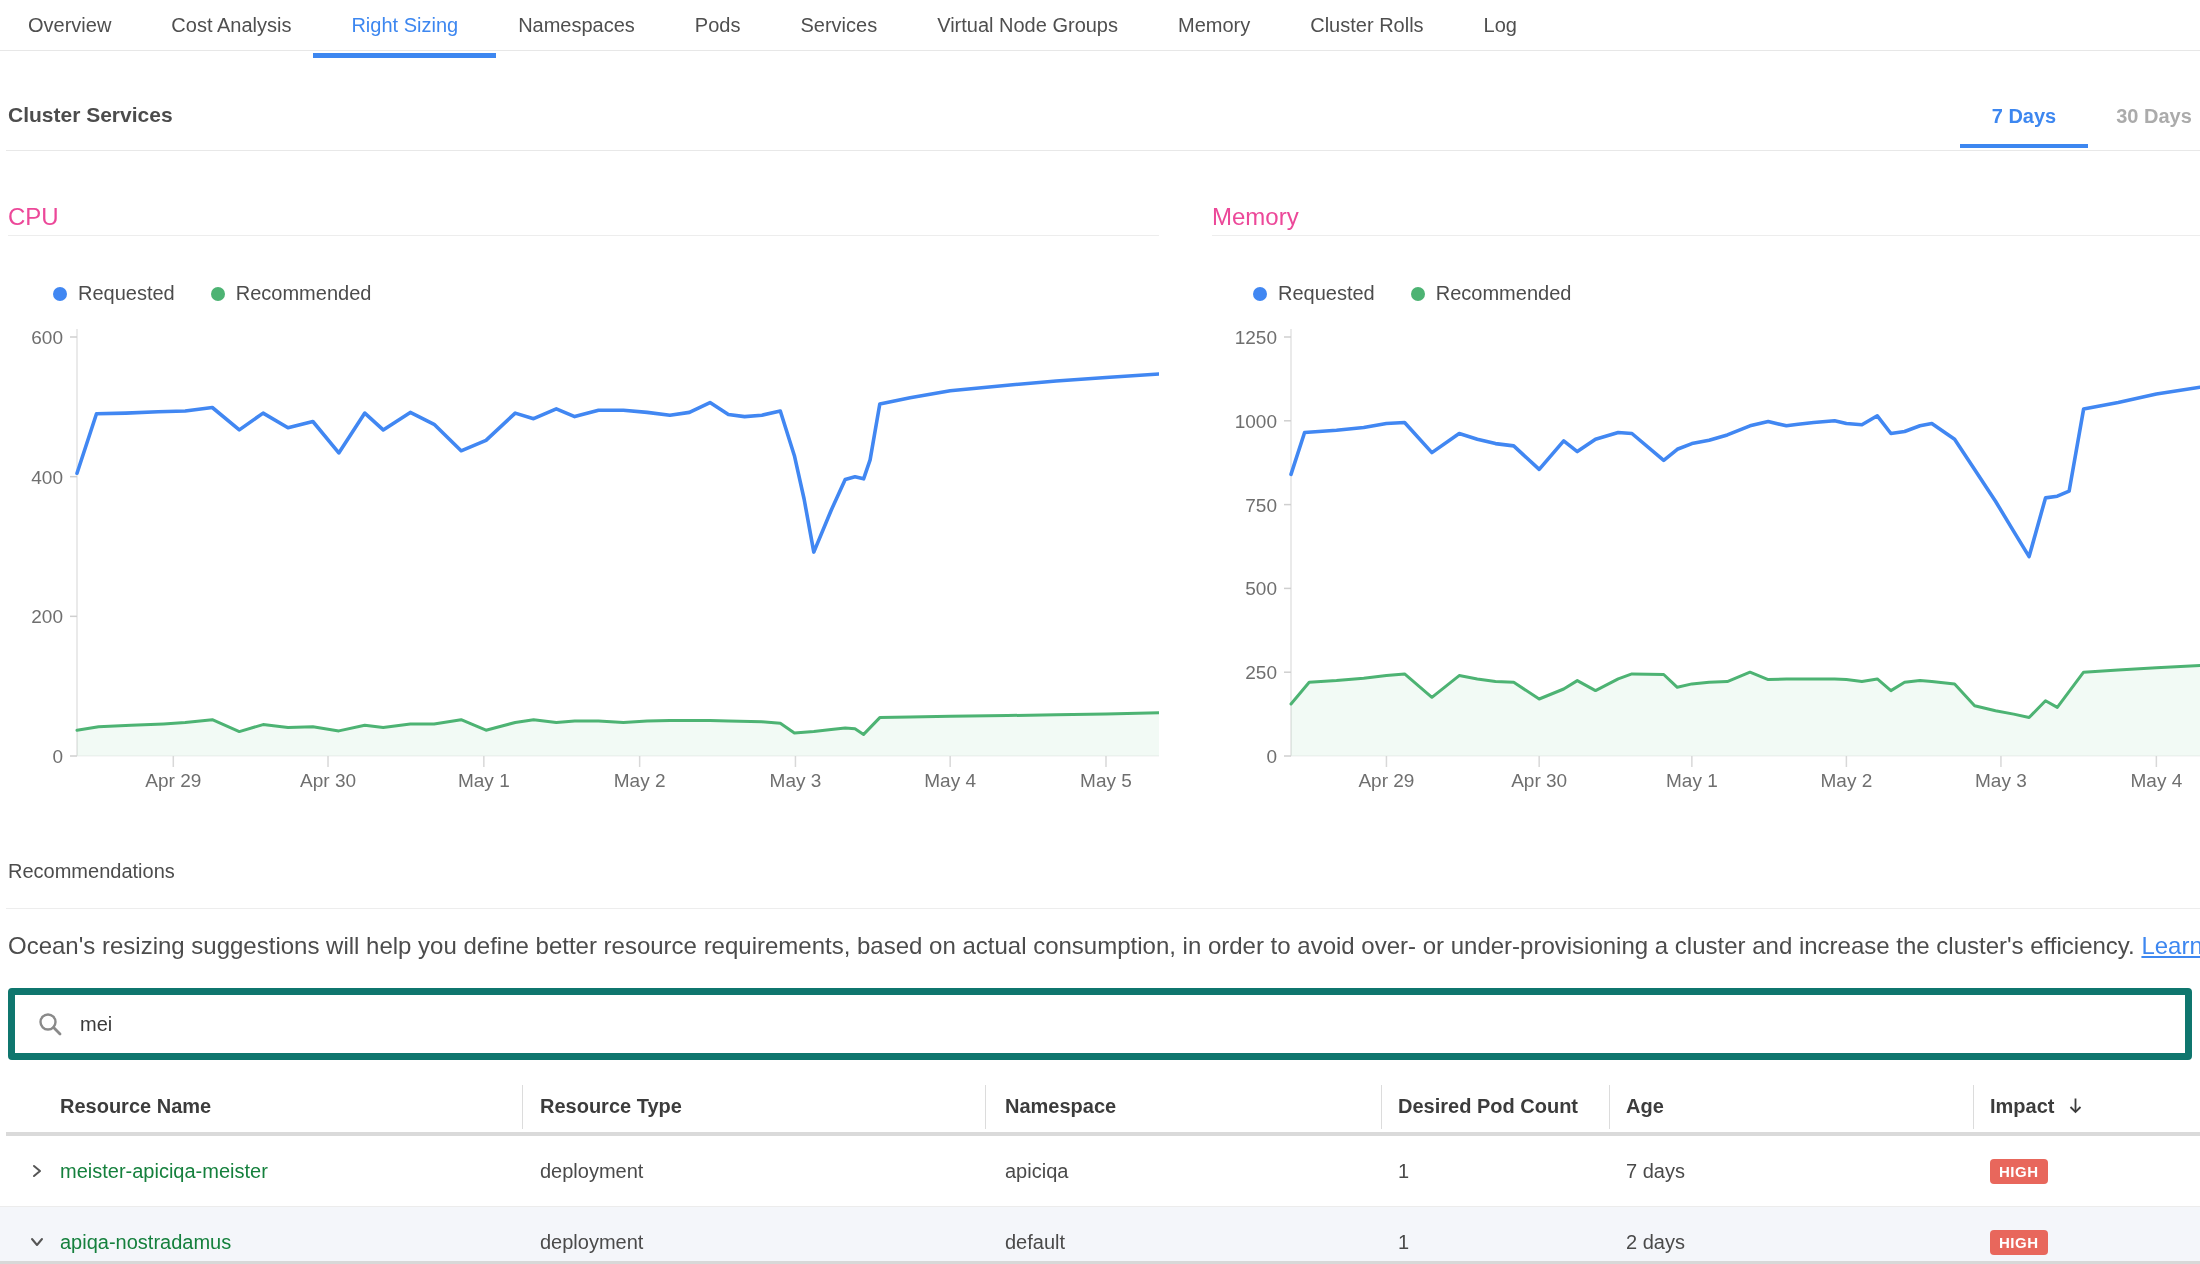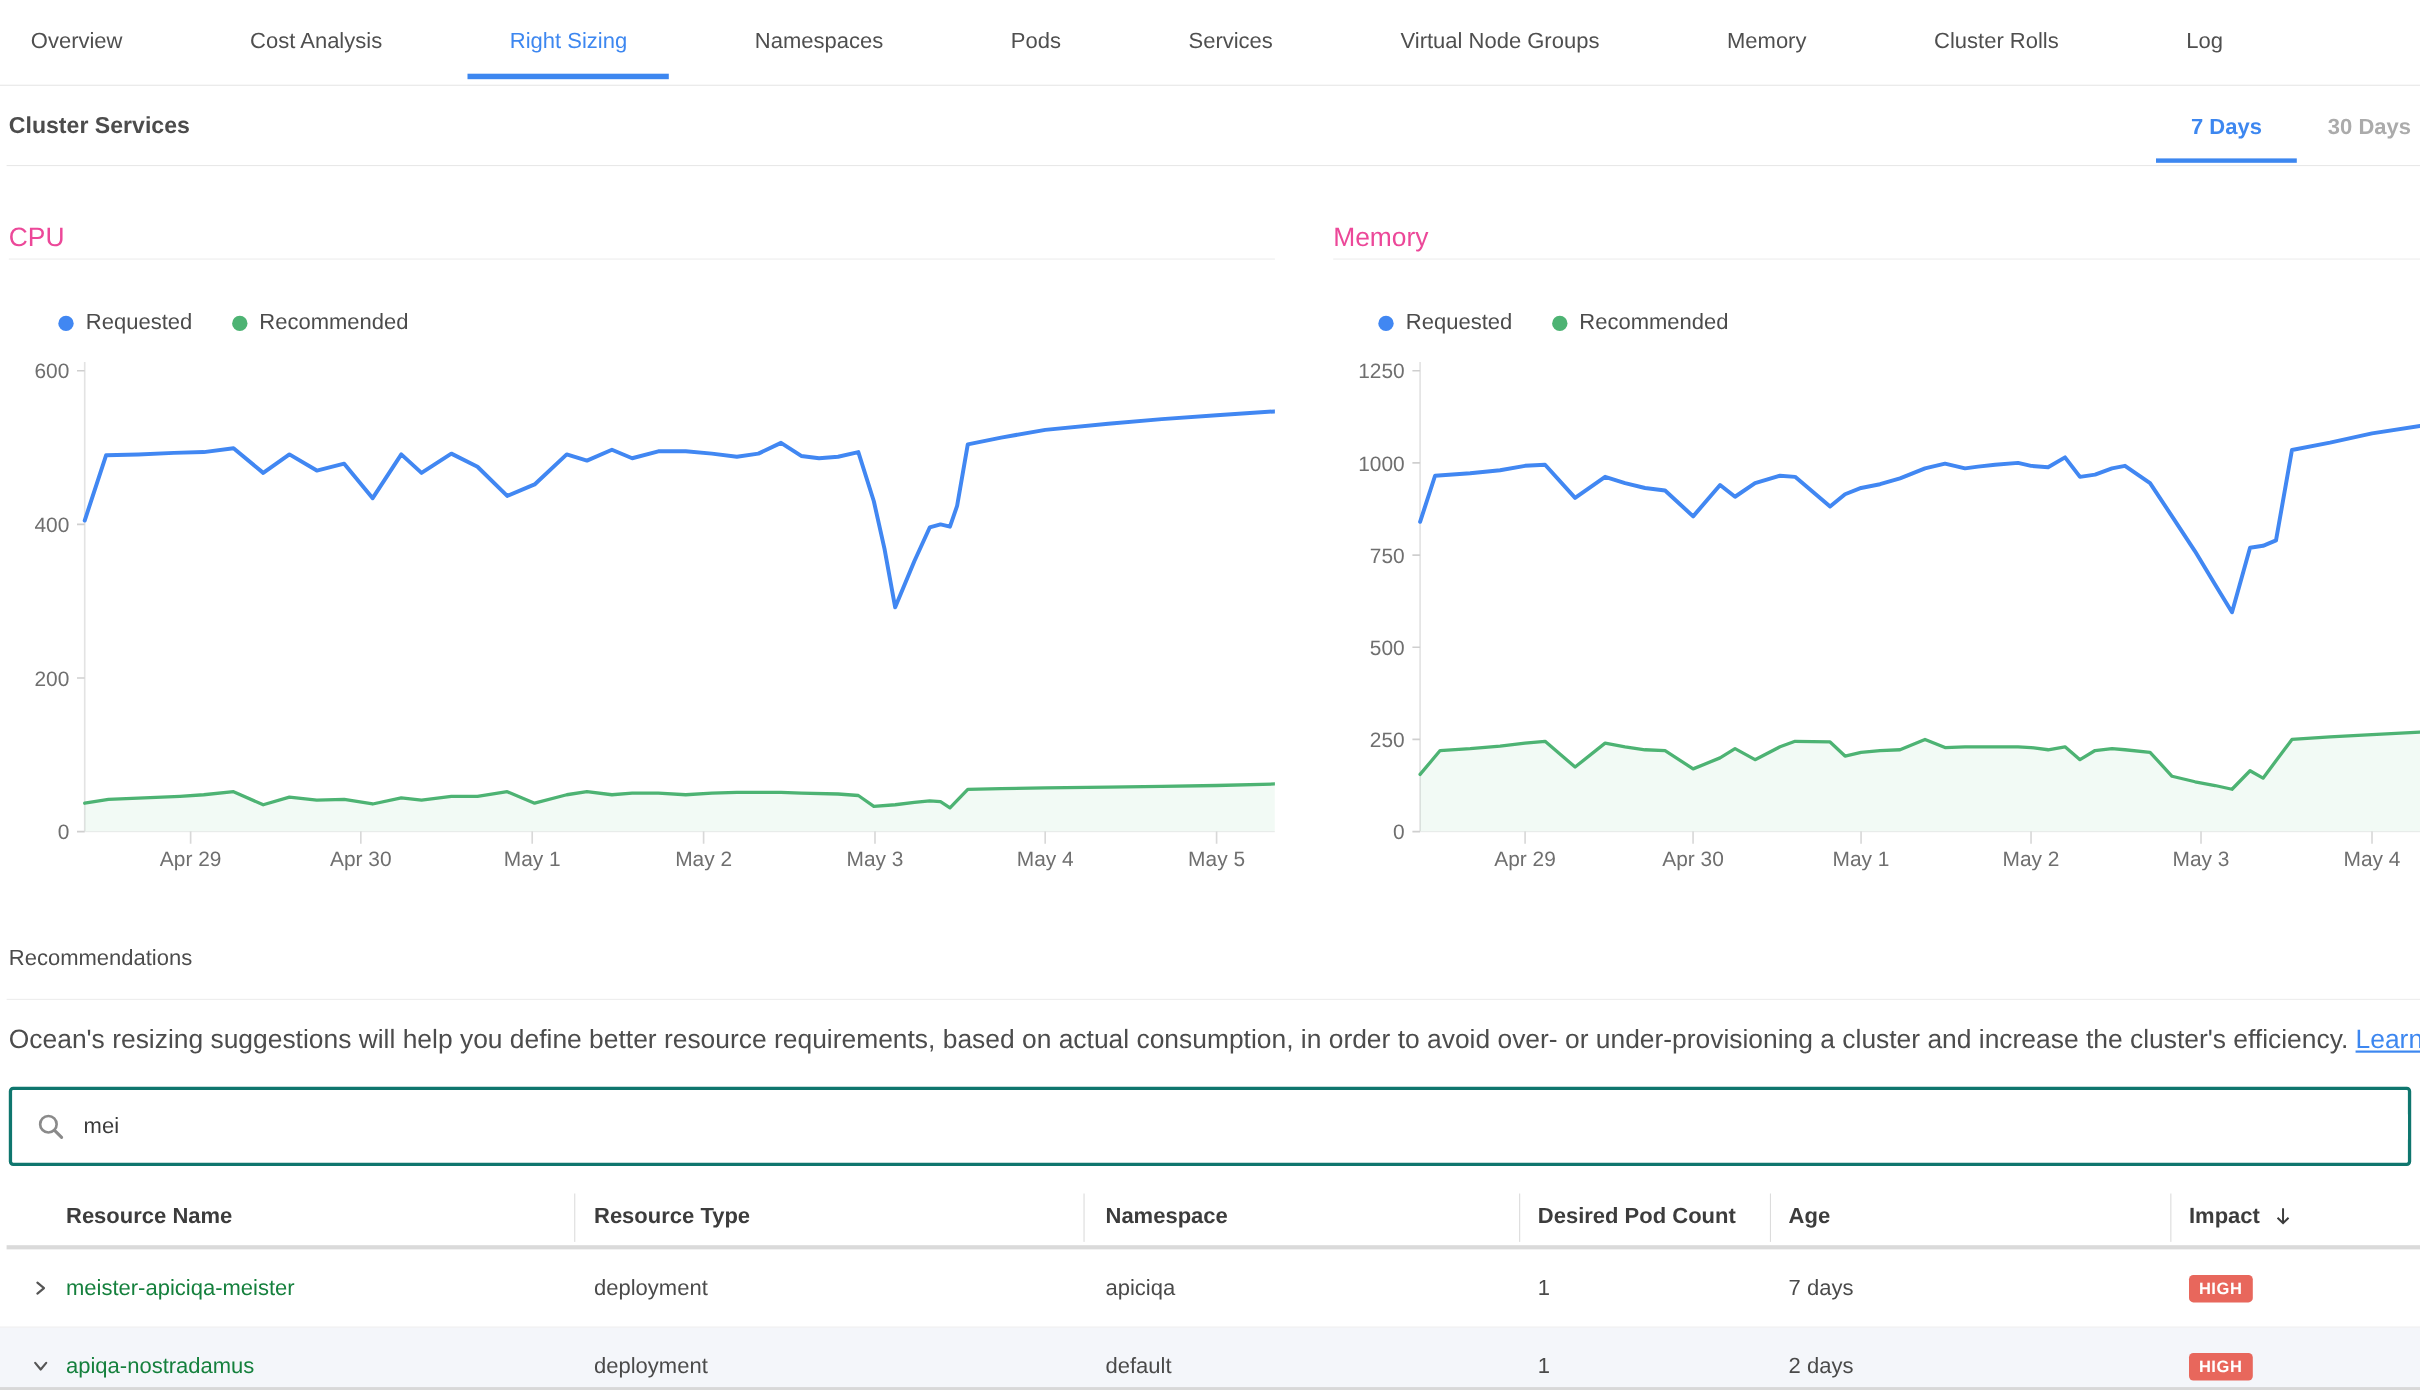--- a/index.html
+++ b/index.html
@@ -1,22 +1,22 @@
 <!DOCTYPE html>
 <html><head>
 <meta charset="utf-8">
 <style>
   * { margin:0; padding:0; box-sizing:border-box; }
   html,body { background:#fff; }
   body { font-family:"Liberation Sans", sans-serif; color:#4c4c4c; }
   #screen { position:relative; width:2200px; height:1264px; background:#fff; overflow:hidden; }
 
   
-  .tabbar { position:absolute; top:0; left:0; right:0; height:78px;
-            display:flex; align-items:center; gap:116px; padding-left:28px;
+  .tabbar { position:absolute; top:0; left:0; right:0; height:51px;
+            display:flex; align-items:center; gap:60px; padding-left:28px;
             border-bottom:1px solid #e7e7e7; background:#fff; }
   .tab { position:relative; height:66px; display:flex; align-items:center;
          font-size:20px; color:#4f4f4f; cursor:pointer; white-space:nowrap; }
   .tab.active { color:#3d87f0; }
   .tab.active::after { content:""; position:absolute; left:-38px; right:-38px; bottom:0;
          height:5px; background:#3d87f0; }
 
   
   .page-title { position:absolute; left:8px; top:103px; font-size:21px; color:#4c4c4c; }
   .range { position:absolute; top:105px; text-align:center; font-size:20px; font-weight:bold; cursor:pointer; }
@@ -38,21 +38,21 @@
   .plot { position:absolute; top:124px; left:0; }
   .plot text { font-family:"Liberation Sans", sans-serif; font-size:19px; fill:#6f6f6f; }
 
   
   .reco-title { position:absolute; left:8px; top:860px; font-size:20px; color:#4c4c4c; }
   .reco-divider { position:absolute; top:908px; left:6px; right:0; height:1px; background:#ededed; }
   .reco-desc { position:absolute; left:8px; top:932px; font-size:24px; color:#4c4c4c; white-space:nowrap; }
   .reco-desc a { color:#3d87f0; text-decoration:underline; cursor:pointer; }
 
   .search { position:absolute; left:8px; right:8px; top:988px; height:72px;
-            border:3px solid #0f766e; border-radius:4px; display:flex; align-items:center;
+            border:7px solid #0f766e; border-radius:4px; display:flex; align-items:center;
             padding-left:22px; background:#fff; }
   .search svg { flex:0 0 auto; }
   .search input { border:none; outline:none; margin-left:16px; flex:1;
                   font-family:"Liberation Sans", sans-serif; font-size:20px; color:#3a3a3a; }
 
   
   .tgrid { display:grid; grid-template-columns:522px 463px 396px 228px 364px auto; align-items:center; }
   .thead { position:absolute; top:1080px; left:0; right:0; height:52px; }
   .th { font-size:20px; font-weight:bold; color:#3c3c3c; line-height:52px; cursor:pointer; white-space:nowrap; }
   .c1 { padding-left:60px; } .c2 { padding-left:18px; } .c3 { padding-left:20px; }

